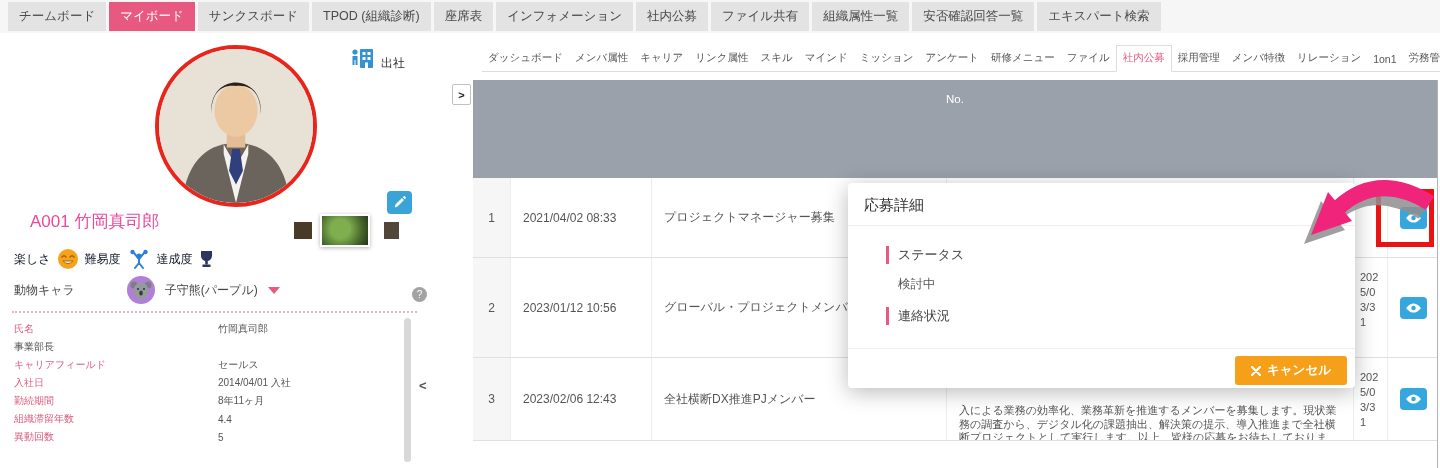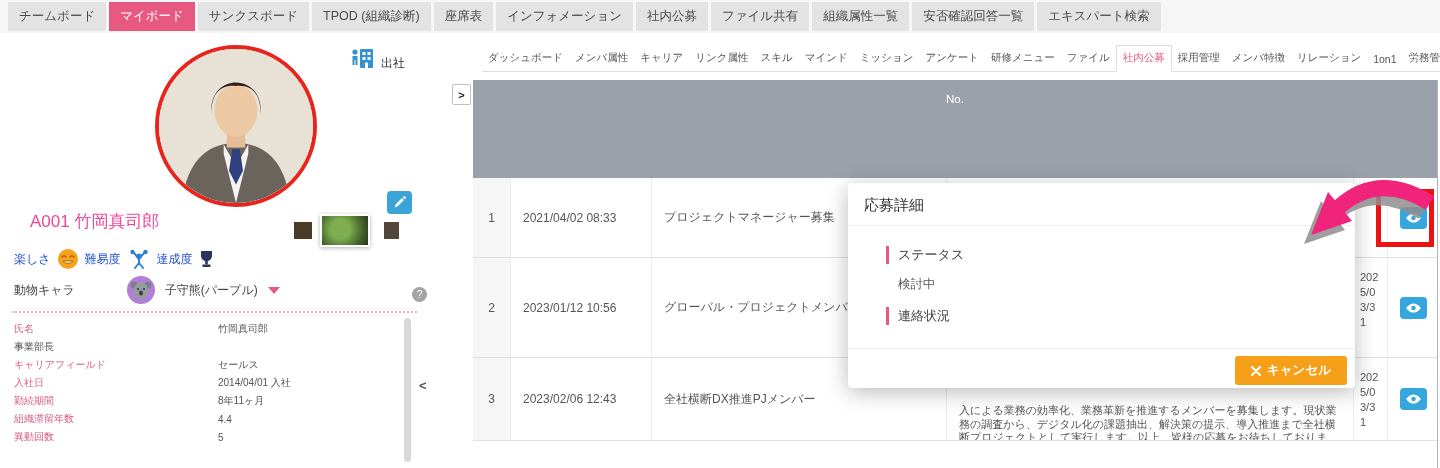--- a/index.html
+++ b/index.html
@@ -24,21 +24,21 @@
   .pencil-btn { position:absolute; top:158px; left:387px; width:25px; height:23px; background:#3aa3d8;
     border:none; border-radius:4px; display:flex; align-items:center; justify-content:center; cursor:pointer; }
   .emp-name { position:absolute; top:177px; left:14px; font-size:17px; color:#ec4899;margin-left:16px; }
   .thumb { position:absolute; background:#3c3226; }
   .thumb1 { top:189px; left:294px; width:18px; height:17px; background:#4a3a28; }
   .thumb2 { top:181px; left:320px; width:50px; height:33px;
     background:radial-gradient(circle at 40% 45%, #7fae4e 0 30%, #44632c 70%, #26341a 100%);
     box-shadow:0 1px 4px rgba(0,0,0,.3); border:2px solid #fff; }
   .thumb3 { top:189px; left:384px; width:15px; height:17px; background:#52453a; }
   .metrics-row { position:absolute; top:215px; left:14px; display:flex; align-items:center; gap:6px;
-    font-size:12px; color:#1d4ed8; }
+    font-size:12px; color:#0f172a; }
   .animal-row { position:absolute; top:243px; left:14px; display:flex; align-items:center; font-size:12px; color:#444; }
   .animal-avatar { margin-left:52px; margin-right:10px; }
   .tri-down { width:0; height:0; border-left:6px solid transparent; border-right:6px solid transparent;
     border-top:7px solid #e75980; margin-left:10px; }
   .help-circle { position:absolute; top:254px; left:412px; width:15px; height:15px; border-radius:50%;
     background:#a3a3a3; color:#fff; font-size:10px; display:flex; align-items:center; justify-content:center; }
   .dotted-sep { position:absolute; top:278px; left:12px; width:405px; border-top:2px dotted #e9b3c4; }
   .details { position:absolute; top:287px; left:14px; width:390px; }
   .drow { display:flex; height:18px; align-items:center; font-size:10px; }
   .dlabel { flex:0 0 204px; color:#d95b7f; }

